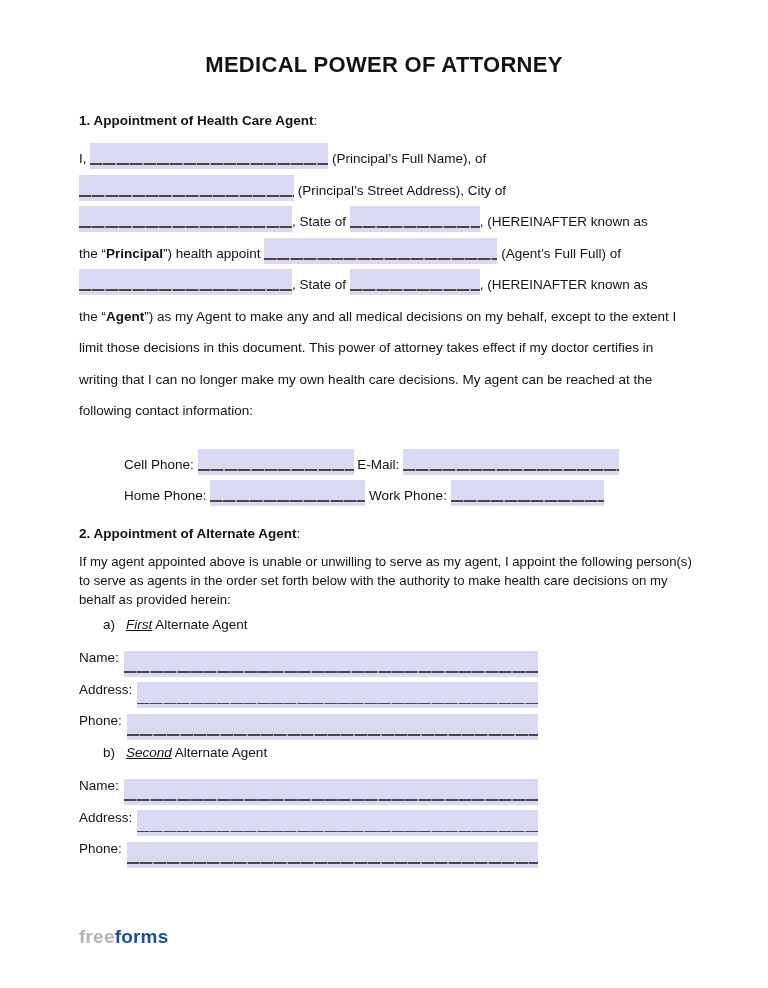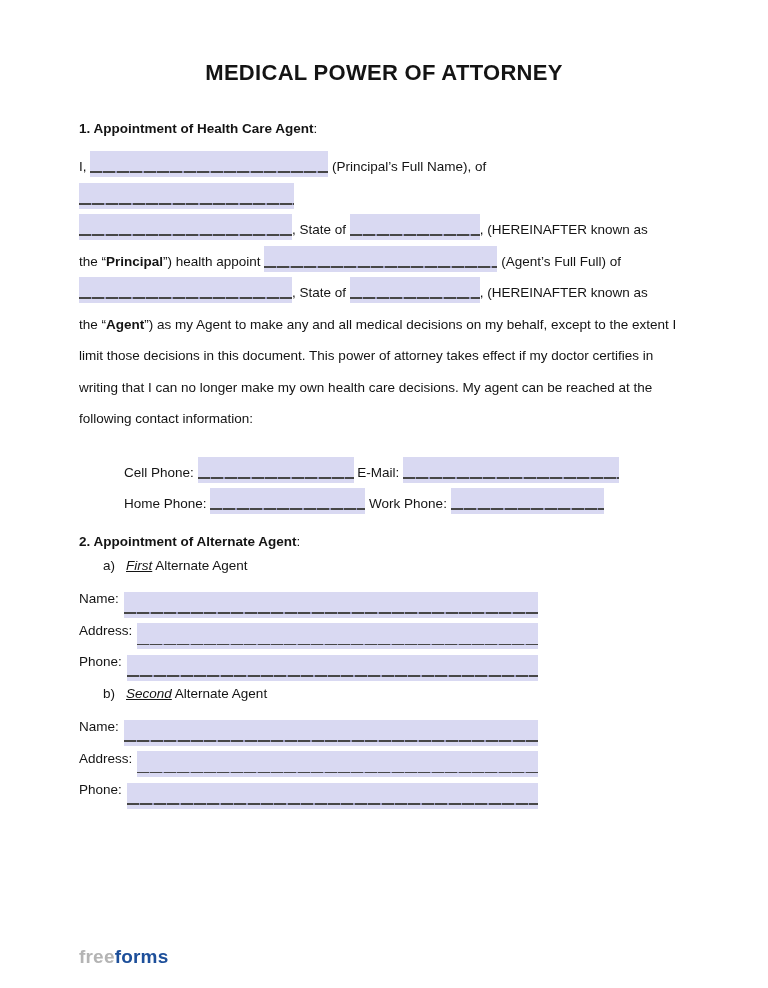--- a/index.html
+++ b/index.html
@@ -15,21 +15,21 @@
     color:#141414;
     width:768px;
   }
   .page{
     position:relative;
     width:768px;
     height:988px;
     background:#ffffff;
     overflow:hidden;
   }
-  .content{ padding:8px 79px; }
+  .content{ padding:0 79px; }
 
   .doc-title{
     margin:0;
     padding-top:52px;
     text-align:center;
     font-size:22px;
     font-weight:bold;
     letter-spacing:.3px;
     line-height:26px;
   }
@@ -114,21 +114,21 @@
     flex:1;
     margin-left:5px;
     position:relative;
     top:6px;
     vertical-align:baseline;
   }
 
   .brand{
     position:absolute;
     left:79px;
-    top:946px;
+    top:926px;
     font-size:19px;
     font-weight:bold;
     letter-spacing:.2px;
   }
   .brand .free{ color:var(--brand-gray); }
   .brand .forms{ color:var(--brand-blue); }
 </style>
 </head>
 <body>
 
@@ -140,20 +140,21 @@
     <div class="sec-heading"><b>1. Appointment of Health Care Agent</b><span>:</span></div>
 
     <div class="p1">
       <div class="line">
         <span>I,</span>
         <span class="f w238"></span>
         <span>(Principal’s Full Name), of</span>
       </div>
       <div class="line">
         <span class="f w215"></span>
+        <span>(Principal’s Street Address), City of</span>
       </div>
       <div class="line">
         <span class="f w213"></span><span>, State of</span>
         <span class="f w130"></span><span>, (HEREINAFTER known as</span>
       </div>
       <div class="line">
         <span>the “</span><b>Principal</b><span>”) health appoint</span>
         <span class="f w233"></span>
         <span>(Agent’s Full Full) of</span>
       </div>
@@ -174,20 +175,21 @@
       <div class="cline">
         <span>Home Phone:</span>
         <span class="f w155"></span>
         <span>Work Phone:</span>
         <span class="f w153"></span>
       </div>
     </div>
 
     <div class="sec-heading sec2-heading"><b>2. Appointment of Alternate Agent</b><span>:</span></div>
 
+    <div class="p2">If my agent appointed above is unable or unwilling to serve as my agent, I appoint the following person(s) to serve as agents in the order set forth below with the authority to make health care decisions on my behalf as provided herein:</div>
 
     <div class="item">
       <span class="marker">a)</span><span class="emph">First</span>
       <span>Alternate Agent</span>
     </div>
     <div class="rows">
       <div class="frow">
         <span>Name:</span>
         <span class="f"></span>
       </div>

